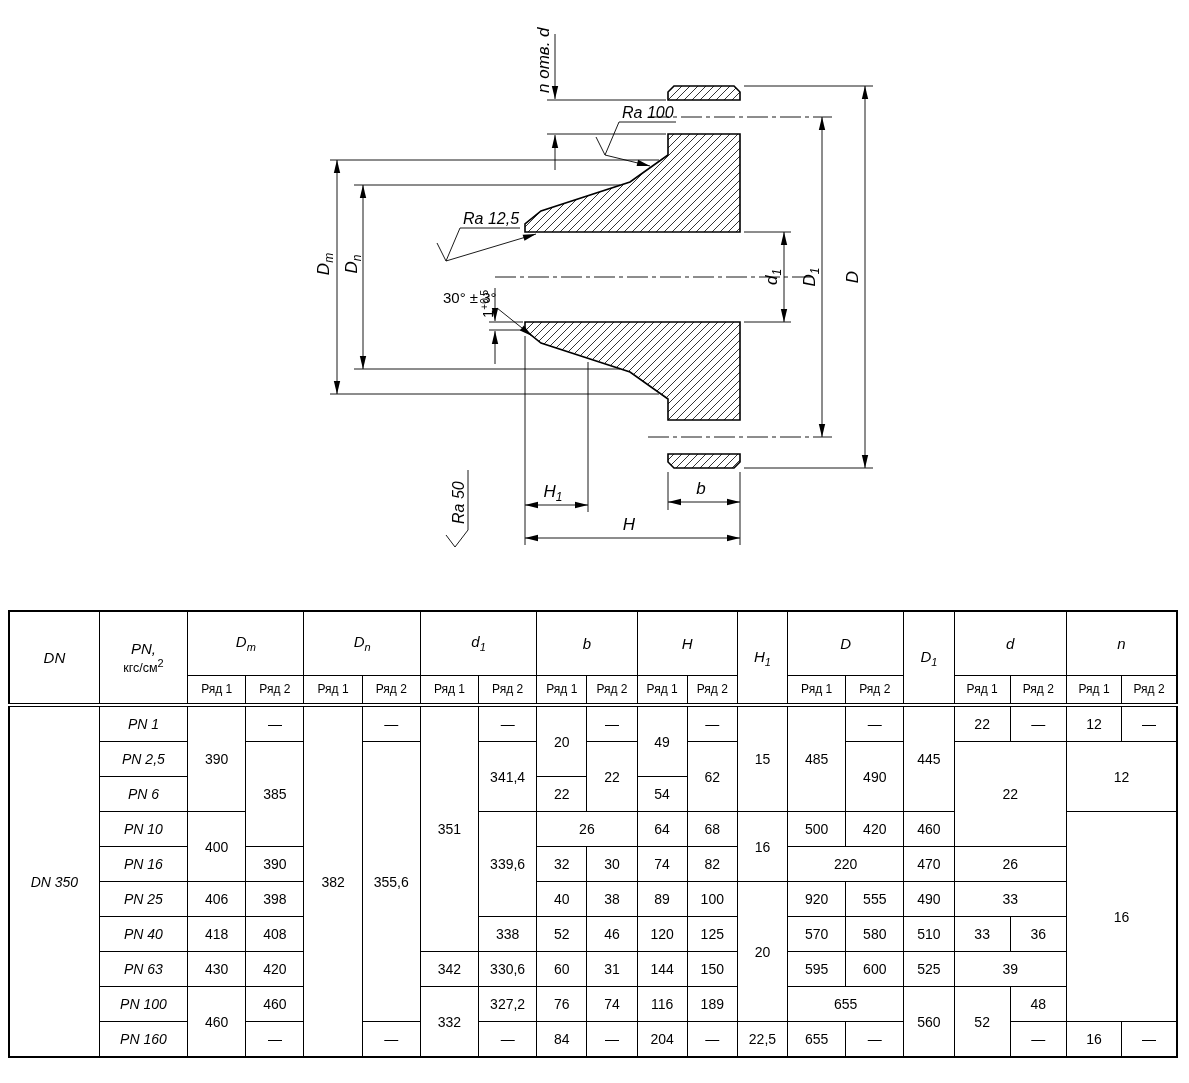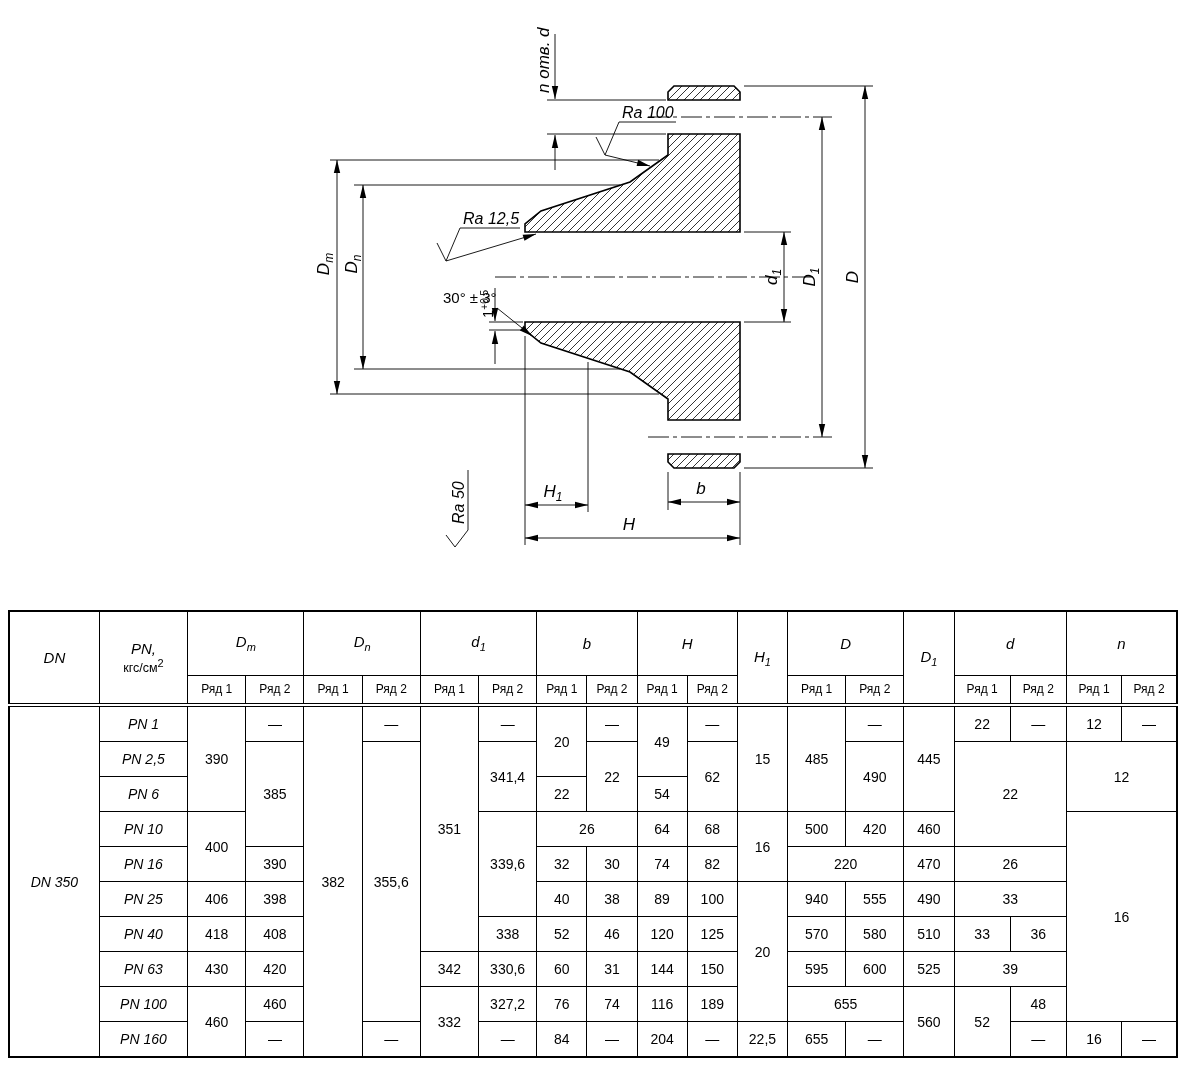--- a/index.html
+++ b/index.html
@@ -256,21 +256,21 @@
       </tr>
       <tr>
         <td class="it">PN 25</td>
         <td>406</td>
         <td>398</td>
         <td>40</td>
         <td>38</td>
         <td>89</td>
         <td>100</td>
         <td rowspan="4">20</td>
-        <td>940</td>
+        <td>920</td>
         <td>555</td>
         <td>490</td>
         <td colspan="2">33</td>
       </tr>
       <tr>
         <td class="it">PN 40</td>
         <td>418</td>
         <td>408</td>
         <td>338</td>
         <td>52</td>

